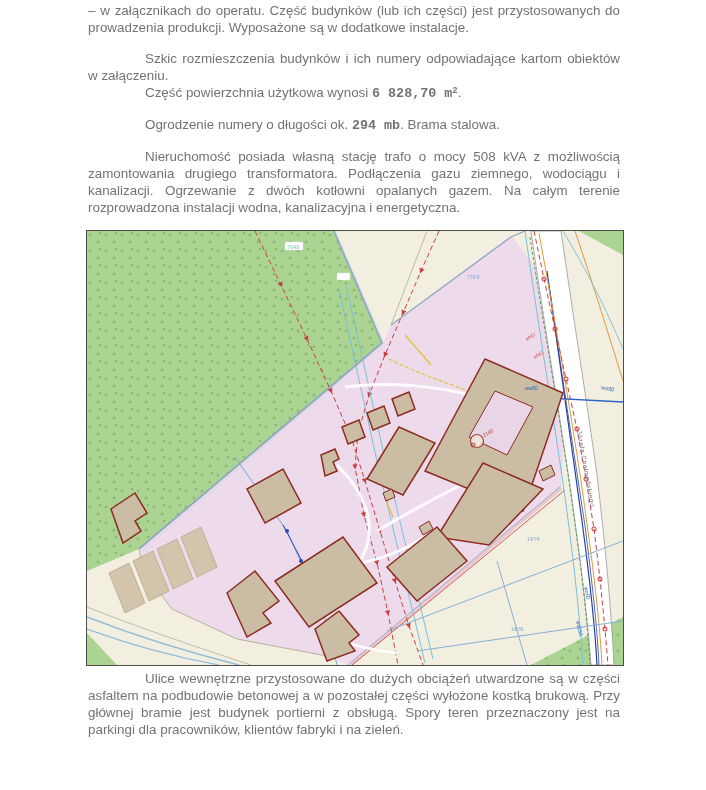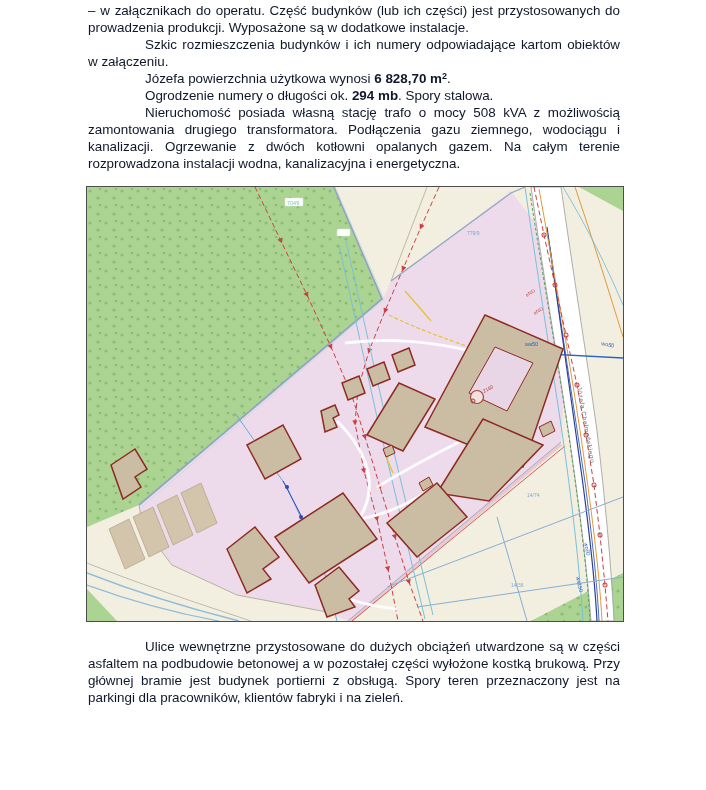--- a/index.html
+++ b/index.html
@@ -1,57 +1,57 @@
 <!DOCTYPE html>
 <html><head>
 <meta charset="utf-8">
 <style>
   html,body{margin:0;padding:0;background:#ffffff;}
   .page{
     position:relative;
     width:682px;height:790px;
     background:#ffffff;
     font-family:"Liberation Sans","DejaVu Sans",sans-serif;
-    color:#0f172a;
+    color:#737373;
     overflow:hidden;
   }
   .doc{
     position:absolute;left:88px;top:2px;width:532px;
   }
   .doc p{
     margin:0;
     font-size:13.4px;
     line-height:17px;
     text-align:justify;
     text-justify:inter-word;
   }
-  .doc p.gap{}
+  .doc p.gap{margin-top:14px;}
   .doc p.ind{text-indent:57px;}
-  .doc .b{font-weight:bold;}
+  .doc .b{font-weight:bold;font-family:Liberation Mono, monospace;}
   .doc sup{font-size:9px;line-height:0;vertical-align:4px;font-weight:bold;}
   .mapwrap{
     margin:14px 0 0 -2px;
     width:536px;height:434px;
     border:1px solid #4d4d4d;
     background:#f2efe1;
   }
-  .after{margin-top:16px;}
+  .after{margin-top:4px;}
   svg text{font-family:"Liberation Sans","DejaVu Sans",sans-serif;}
 </style>
 </head>
 <body>
 
 <div class="page">
   <div class="doc">
 
     <div id="doc-top">
         <p><span>– w załącznikach do operatu. Część budynków (lub ich części) jest przystosowanych do prowadzenia produkcji. Wyposażone są w dodatkowe instalacje.</span></p>
         <p class="ind gap"><span>Szkic rozmieszczenia budynków i ich numery odpowiadające kartom obiektów w załączeniu.</span></p>
-        <p class="ind"><span>Józefa powierzchnia użytkowa wynosi </span><span class="b">6 828,70 m</span><sup class="b">2</sup><span>.</span></p>
-        <p class="ind gap"><span>Ogrodzenie numery o długości ok. </span><span class="b">294 mb</span><span>. Spory stalowa.</span></p>
+        <p class="ind"><span>Część powierzchnia użytkowa wynosi </span><span class="b">6 828,70 m</span><sup class="b">2</sup><span>.</span></p>
+        <p class="ind gap"><span>Ogrodzenie numery o długości ok. </span><span class="b">294 mb</span><span>. Brama stalowa.</span></p>
         <p class="ind gap"><span>Nieruchomość posiada własną stację trafo o mocy 508 kVA z możliwością zamontowania drugiego transformatora. Podłączenia gazu ziemnego, wodociągu i kanalizacji. Ogrzewanie z dwóch kotłowni opalanych gazem. Na całym terenie rozprowadzona instalacji wodna, kanalizacyjna i energetyczna.</span></p>
       </div>
 
     <div class="mapwrap">
       <svg width="536" height="434" viewBox="0 0 536 434">
         <defs>
           <pattern id="dots" patternUnits="userSpaceOnUse" width="16" height="16">
             <circle cx="3" cy="4" r="1.5" fill="#8cba72"></circle>
             <circle cx="11" cy="11" r="1.5" fill="#8cba72"></circle>
             <circle cx="13" cy="2" r="1.3" fill="#8cba72"></circle>

